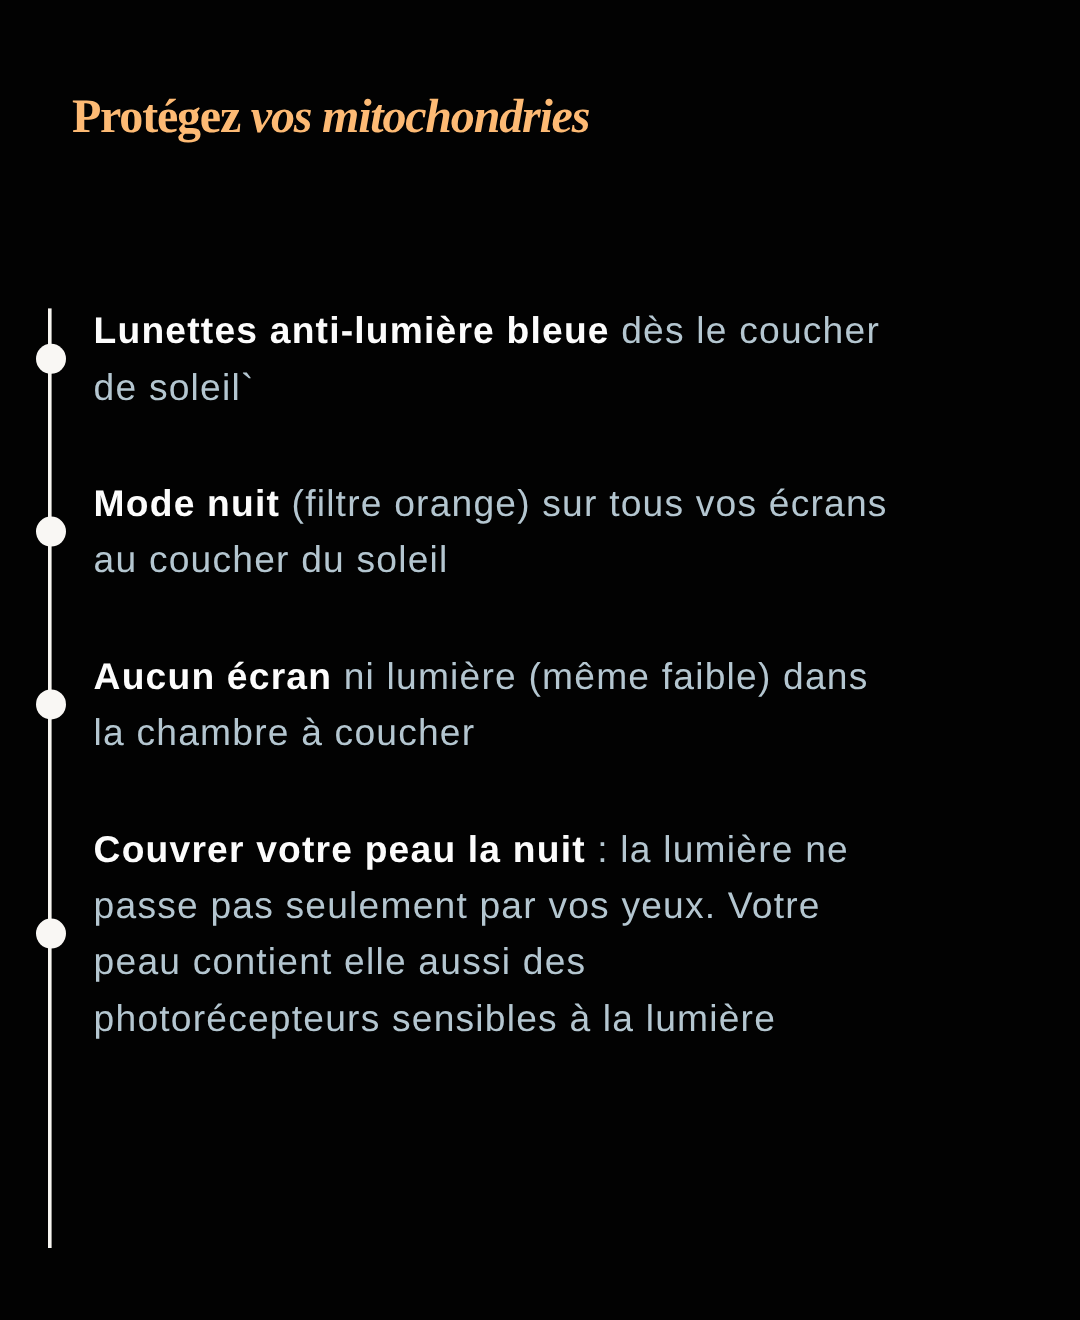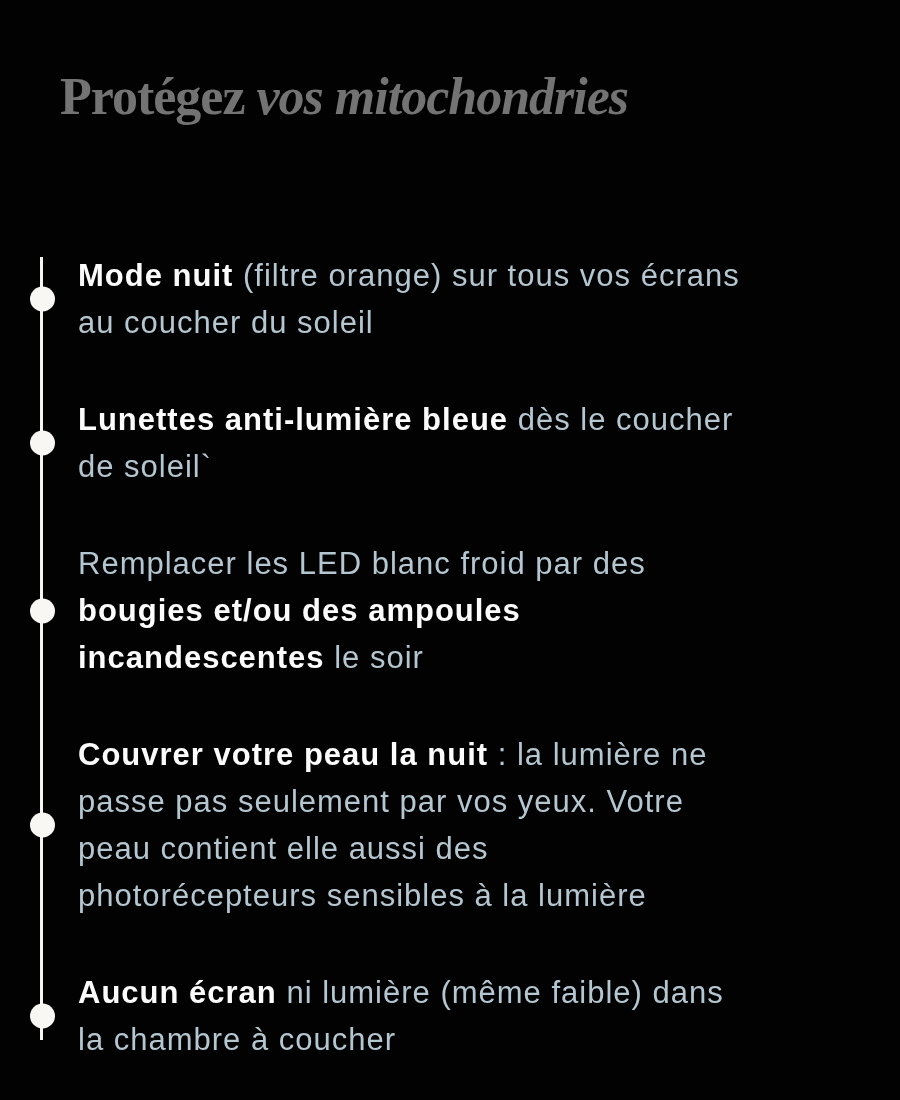--- a/index.html
+++ b/index.html
@@ -13,24 +13,24 @@
     overflow: hidden;
     position: relative;
     font-family: "Liberation Sans", sans-serif;
   }
   
   .title {
     position: absolute;
     left: 60px;
     top: 64px;
     margin: 0;
-    color: #737373;
+    color: #fdba74;
     font-family: "Liberation Serif", serif;
     font-weight: 700;
-    font-size: 52px;
+    font-size: 40px;
     line-height: 65px;
     letter-spacing: -1px;
     white-space: nowrap;
   }
   .title em {
     font-style: italic;
   }
   
   .tl-line {
     position: absolute;
@@ -84,41 +84,35 @@
 <main class="poster">
 
   <h1 class="title"><span><span>Protégez </span><em>vos mitochondries</em></span><br></h1>
 
   <div class="tl-line"></div>
 
   <div class="tl-items">
 
   <div class="item">
         <span class="dot"></span>
+        <p class="item-text"><span class="run bold">Lunettes anti-lumière bleue</span><span class="run normal"> dès le coucher
+de soleil`</span></p>
+      </div>
+      <div class="item">
+        <span class="dot"></span>
         <p class="item-text"><span class="run bold">Mode nuit</span><span class="run normal"> (filtre orange) sur tous vos écrans
 au coucher du soleil</span></p>
       </div>
       <div class="item">
         <span class="dot"></span>
-        <p class="item-text"><span class="run bold">Lunettes anti-lumière bleue</span><span class="run normal"> dès le coucher
-de soleil`</span></p>
-      </div>
-      <div class="item">
-        <span class="dot"></span>
-        <p class="item-text"><span class="run normal">Remplacer les LED blanc froid par des
-</span><span class="run bold">bougies et/ou des ampoules
-incandescentes</span><span class="run normal"> le soir</span></p>
+        <p class="item-text"><span class="run bold">Aucun écran</span><span class="run normal"> ni lumière (même faible) dans
+la chambre à coucher</span></p>
       </div>
       <div class="item">
         <span class="dot"></span>
         <p class="item-text"><span class="run bold">Couvrer votre peau la nuit</span><span class="run normal"> : la lumière ne
 passe pas seulement par vos yeux. Votre
 peau contient elle aussi des
 photorécepteurs sensibles à la lumière</span></p>
       </div>
-      <div class="item">
-        <span class="dot"></span>
-        <p class="item-text"><span class="run bold">Aucun écran</span><span class="run normal"> ni lumière (même faible) dans
-la chambre à coucher</span></p>
-      </div>
     </div>
 
 </main>
 
 </body></html>

